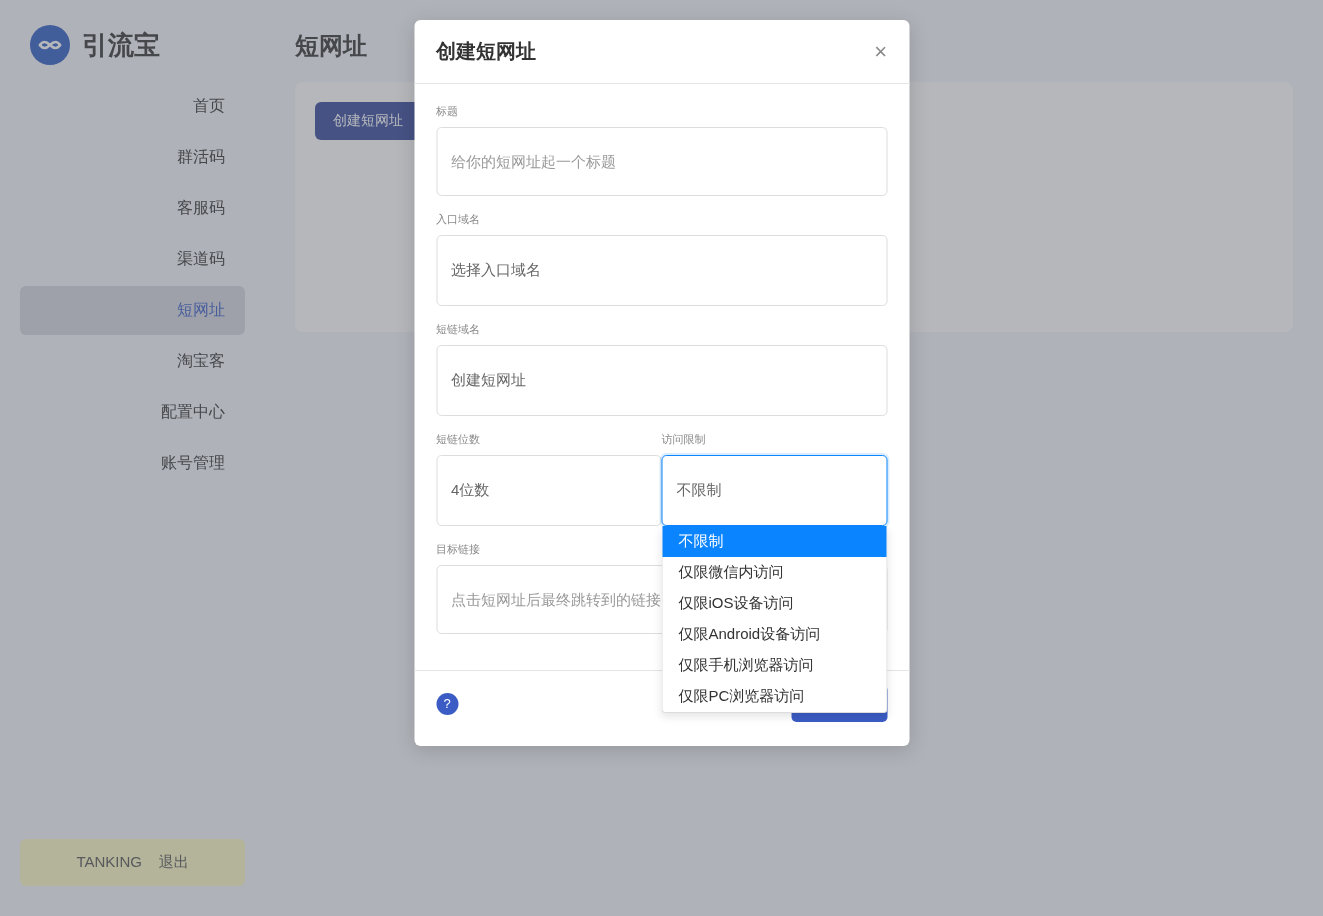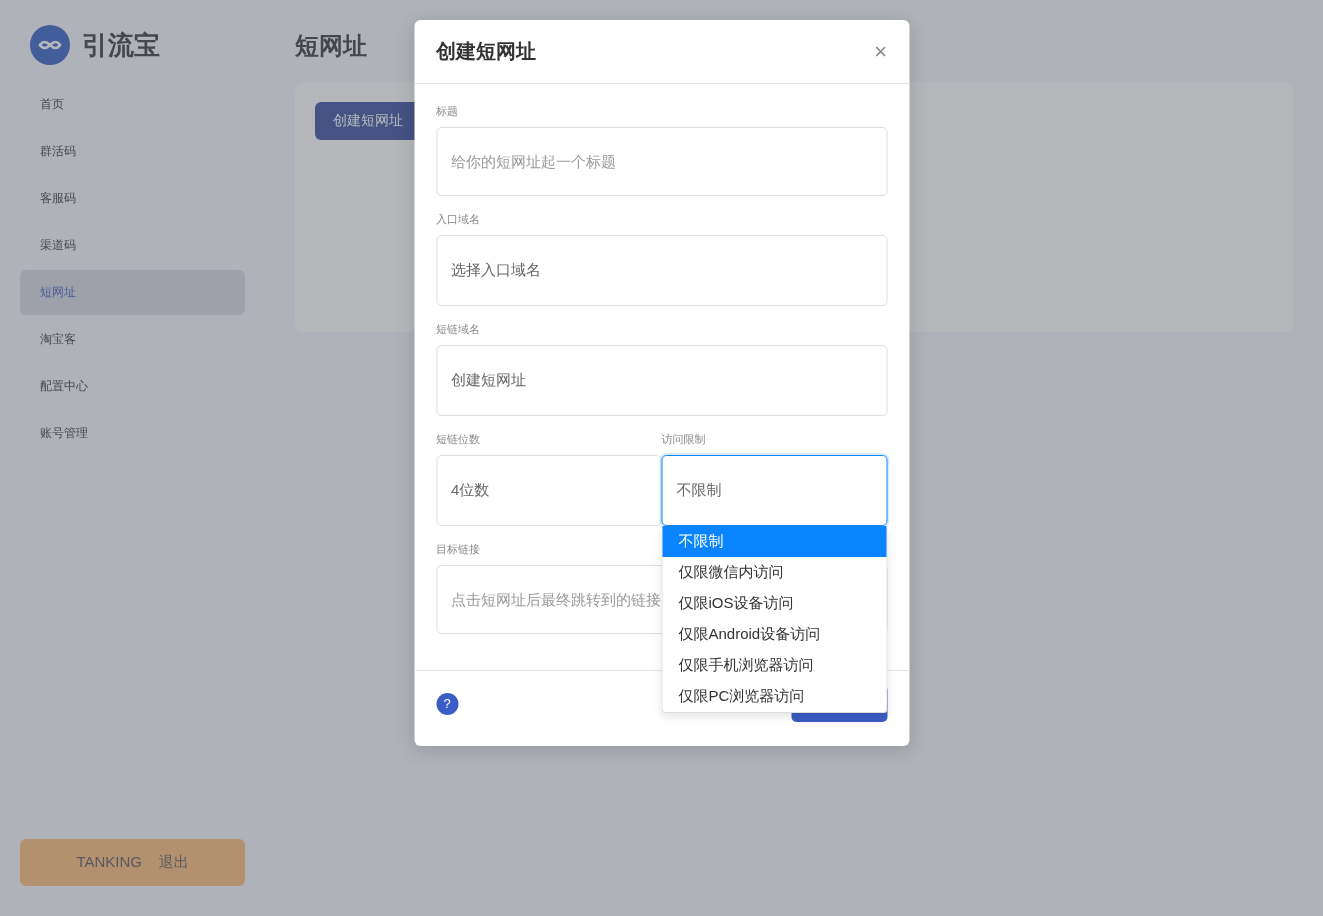--- a/index.html
+++ b/index.html
@@ -43,37 +43,38 @@
     .logo-text {
       font-size: 26px;
       font-weight: 600;
       color: #333;
     }
     .nav-menu {
       padding: 0 20px;
     }
     .nav-item {
       padding: 14px 20px;
-      font-size: 12px;
+      font-size: 16px;
       color: #333;
       cursor: pointer;
       border-radius: 6px;
       margin-bottom: 2px;
+      text-align: right;
     }
     .nav-item.active {
       background: #d5d8e0;
       color: #3b5cc5;
       font-weight: 500;
     }
     .user-area {
       position: absolute;
       bottom: 30px;
       left: 20px;
       right: 20px;
-      background: #fdba74;
+      background: #fef9c3;
       border-radius: 6px;
       padding: 14px;
       text-align: center;
       font-size: 15px;
       color: #555;
     }
     .main-content {
       position: absolute;
       left: 265px;
       top: 0;

